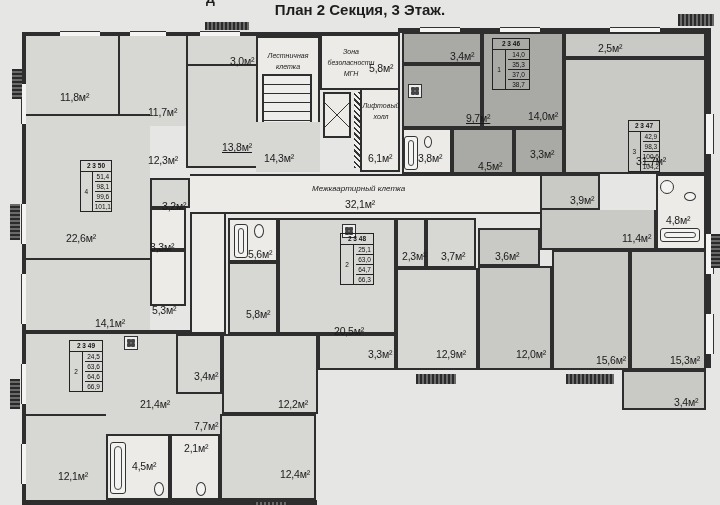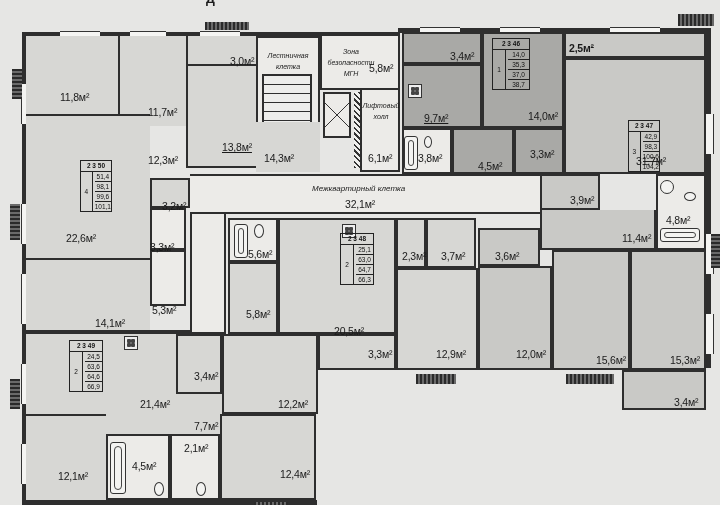--- a/index.html
+++ b/index.html
@@ -36,20 +36,21 @@
   .stove::after{content:"";position:absolute;inset:2px;background:radial-gradient(circle at 25% 25%,#444 2px,transparent 2.5px),radial-gradient(circle at 75% 25%,#444 2px,transparent 2.5px),radial-gradient(circle at 25% 75%,#444 2px,transparent 2.5px),radial-gradient(circle at 75% 75%,#444 2px,transparent 2.5px);}
   .stairs{position:absolute;background:repeating-linear-gradient(0deg,#2e2e2e 0 1px,#ededeb 1px 9px);border:2px solid #2e2e2e;box-sizing:border-box;}
   .elev{position:absolute;border:2px solid #2e2e2e;box-sizing:border-box;background:linear-gradient(45deg,transparent 49%,#333 49.5%,#333 50.5%,transparent 51%),linear-gradient(-45deg,transparent 49%,#333 49.5%,#333 50.5%,transparent 51%);background-color:#ecebe8;}
   .hatch{position:absolute;background:repeating-linear-gradient(45deg,#333 0 1.5px,#f0f0ee 1.5px 4px);}
 </style>
 </head>
 <body>
 
 <div class="title">
   <span class="pre">д</span>
+  <span>План 2 Секция, 3 Этаж.</span>
 </div>
 
 <div class="plan">
 
   <div class="wall-h" style="left:24px;top:8px;width:376px;"></div>
   <div class="wall-h" style="left:398px;top:4px;width:312px;"></div>
   <div class="wall-v" style="left:22px;top:8px;height:470px;"></div>
   <div class="wall-v" style="left:706px;top:4px;height:340px;"></div>
   <div class="wall-h" style="left:22px;top:476px;width:295px;"></div>
 
@@ -224,26 +225,26 @@
   <div class="balcony-rad" style="left:566px;top:350px;width:48px;height:10px;"></div>
   <div class="balcony-rad" style="left:254px;top:478px;width:34px;height:10px;"></div>
 
   <div class="lbl" style="left:60px;top:67px;">11,8м²</div>
   <div class="lbl" style="left:148px;top:82px;">11,7м²</div>
   <div class="lbl" style="left:230px;top:31px;">3,0м²</div>
   <div class="lbl" style="left:222px;top:117px;text-decoration:underline;">13,8м²</div>
   <div class="lbl" style="left:148px;top:130px;">12,3м²</div>
   <div class="lbl" style="left:264px;top:128px;">14,3м²</div>
   <div class="lbl" style="left:450px;top:26px;">3,4м²</div>
-  <div class="lbl" style="left:424px;top:88px;text-decoration:underline;">9,7м²</div>
+  <div class="lbl" style="left:466px;top:88px;text-decoration:underline;">9,7м²</div>
   <div class="lbl" style="left:528px;top:86px;">14,0м²</div>
   <div class="lbl" style="left:418px;top:128px;">3,8м²</div>
   <div class="lbl" style="left:478px;top:136px;">4,5м²</div>
   <div class="lbl" style="left:530px;top:124px;">3,3м²</div>
-  <div class="lbl" style="left:569px;top:18px;font-weight:bold;">2,5м²</div>
+  <div class="lbl" style="left:598px;top:18px;">2,5м²</div>
   <div class="lbl" style="left:636px;top:131px;">31,7м²</div>
   <div class="lbl" style="left:66px;top:208px;">22,6м²</div>
   <div class="lbl" style="left:162px;top:176px;">3,2м²</div>
   <div class="lbl" style="left:150px;top:217px;">3,3м²</div>
   <div class="lbl" style="left:152px;top:280px;">5,3м²</div>
   <div class="lbl" style="left:95px;top:293px;">14,1м²</div>
   <div class="lbl" style="left:248px;top:224px;">5,6м²</div>
   <div class="lbl" style="left:246px;top:284px;">5,8м²</div>
   <div class="lbl" style="left:402px;top:226px;">2,3м²</div>
   <div class="lbl" style="left:441px;top:226px;">3,7м²</div>

